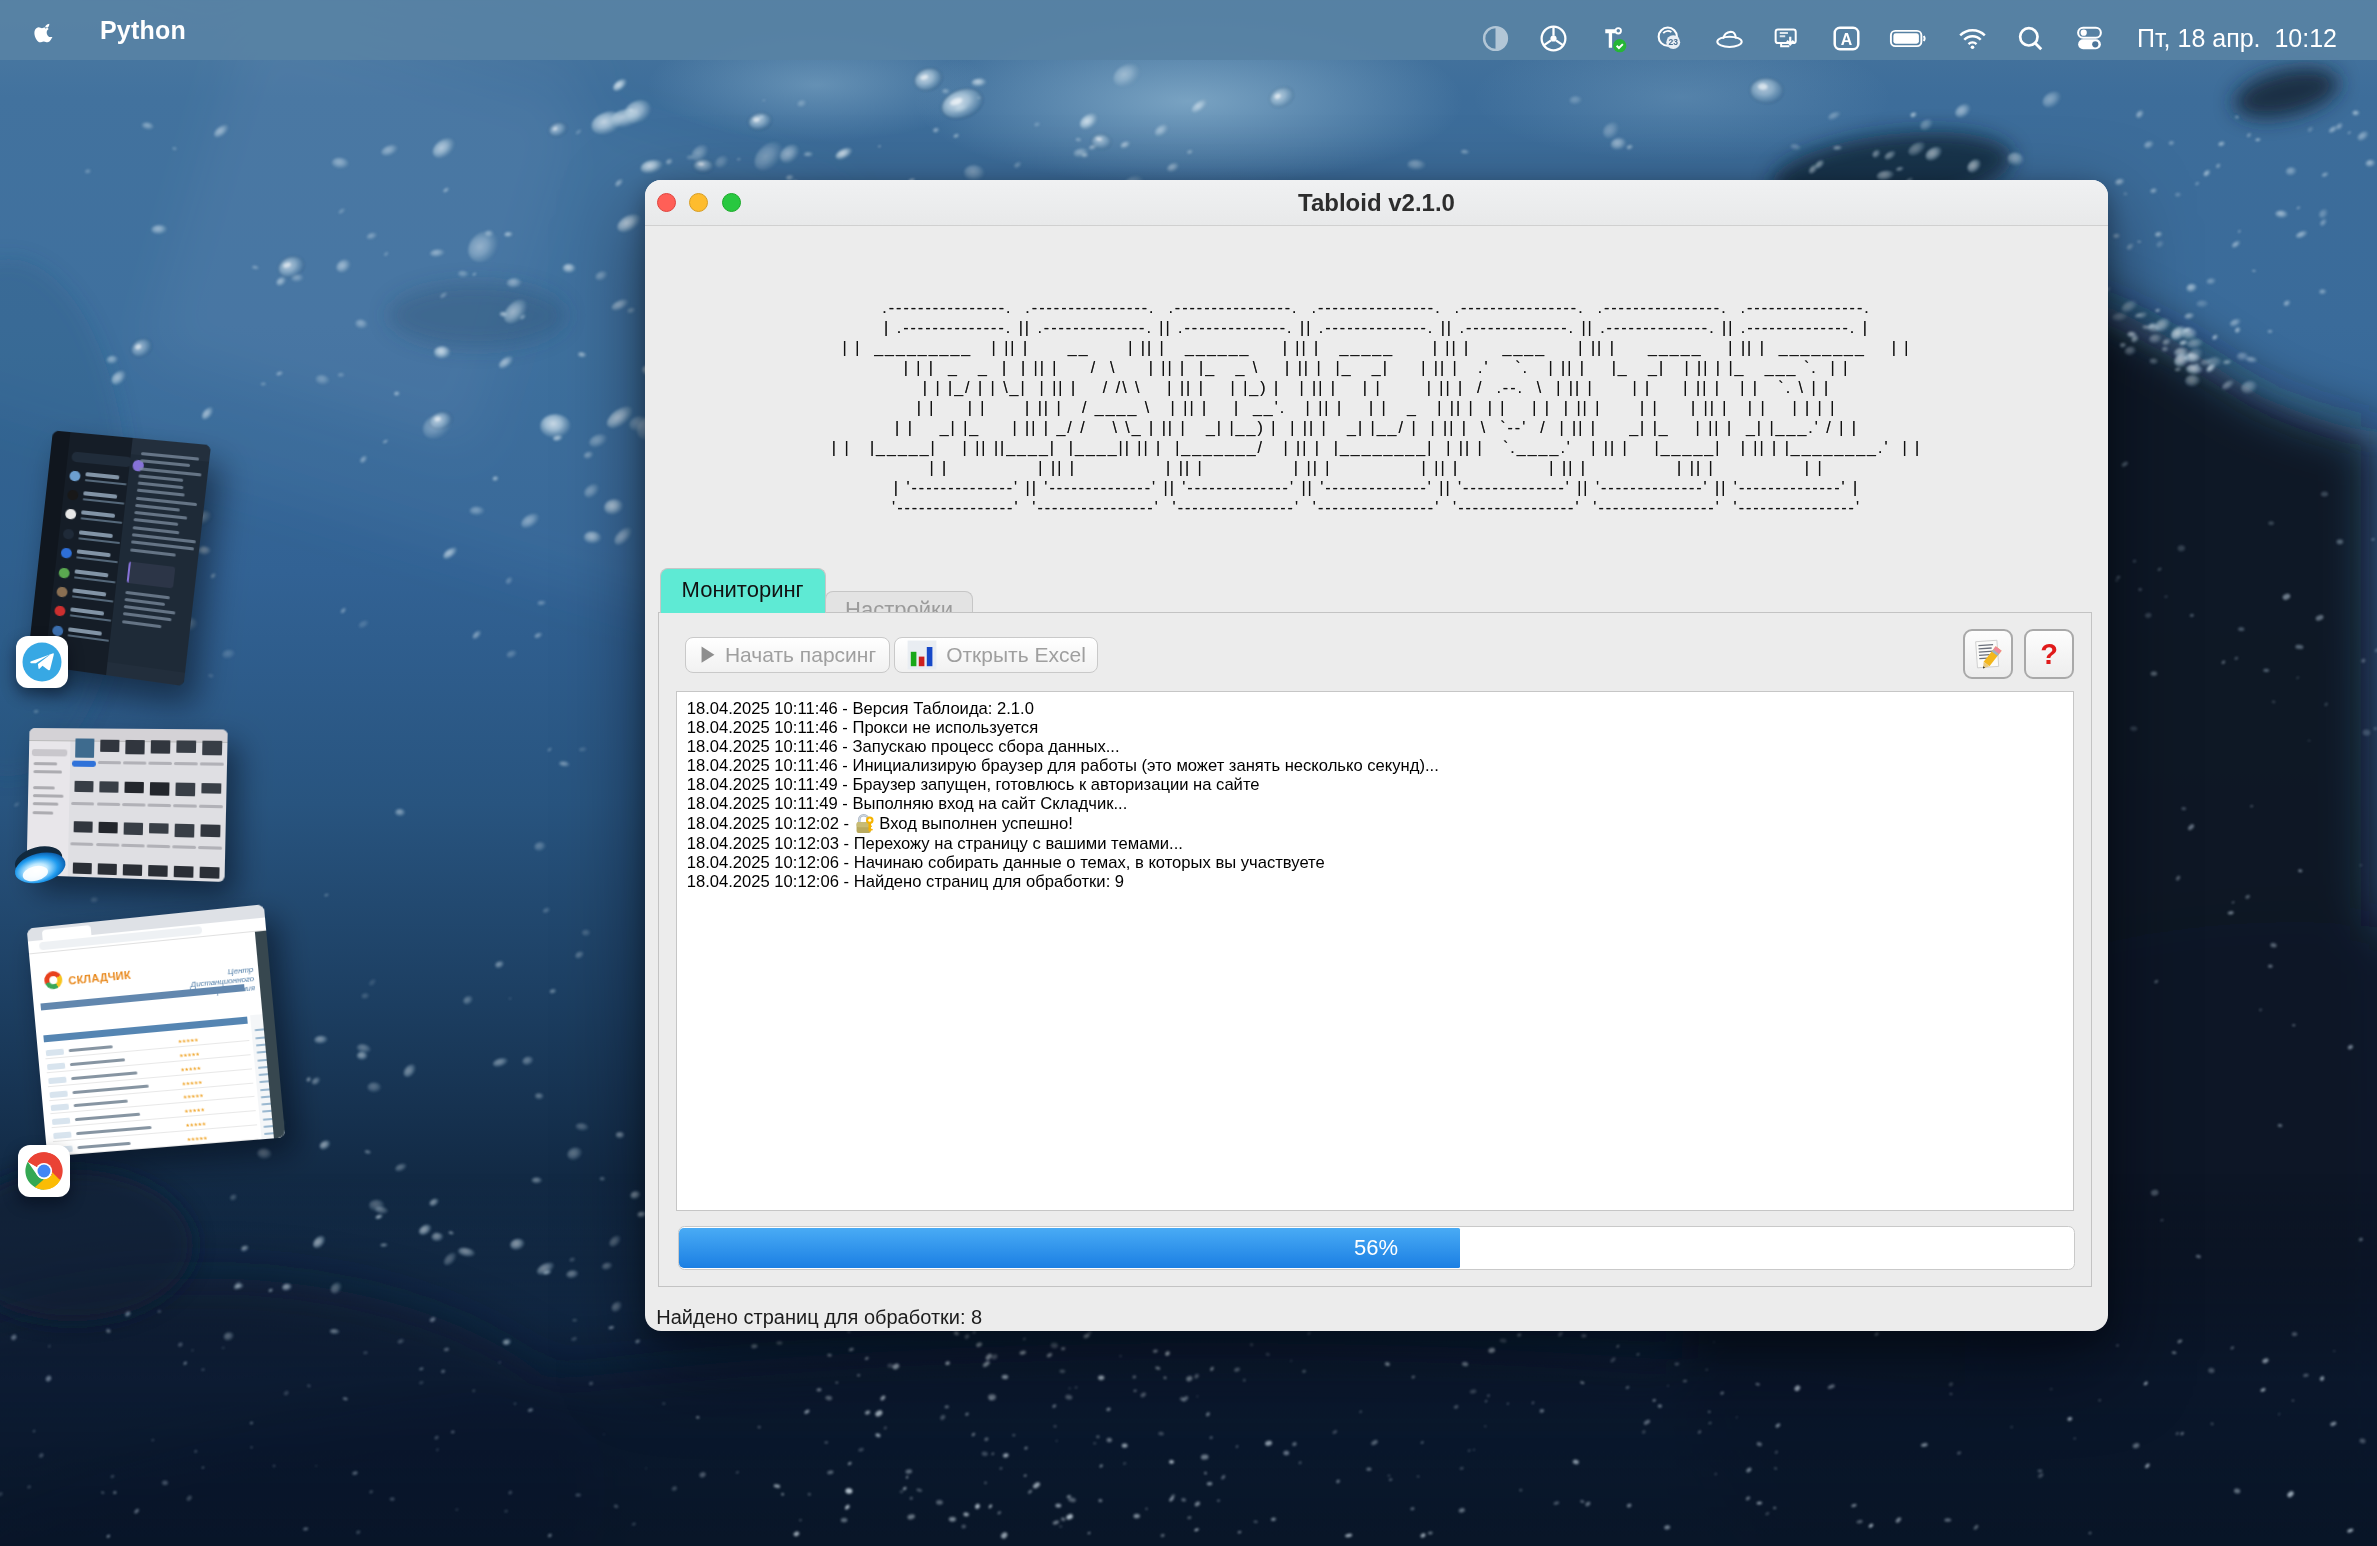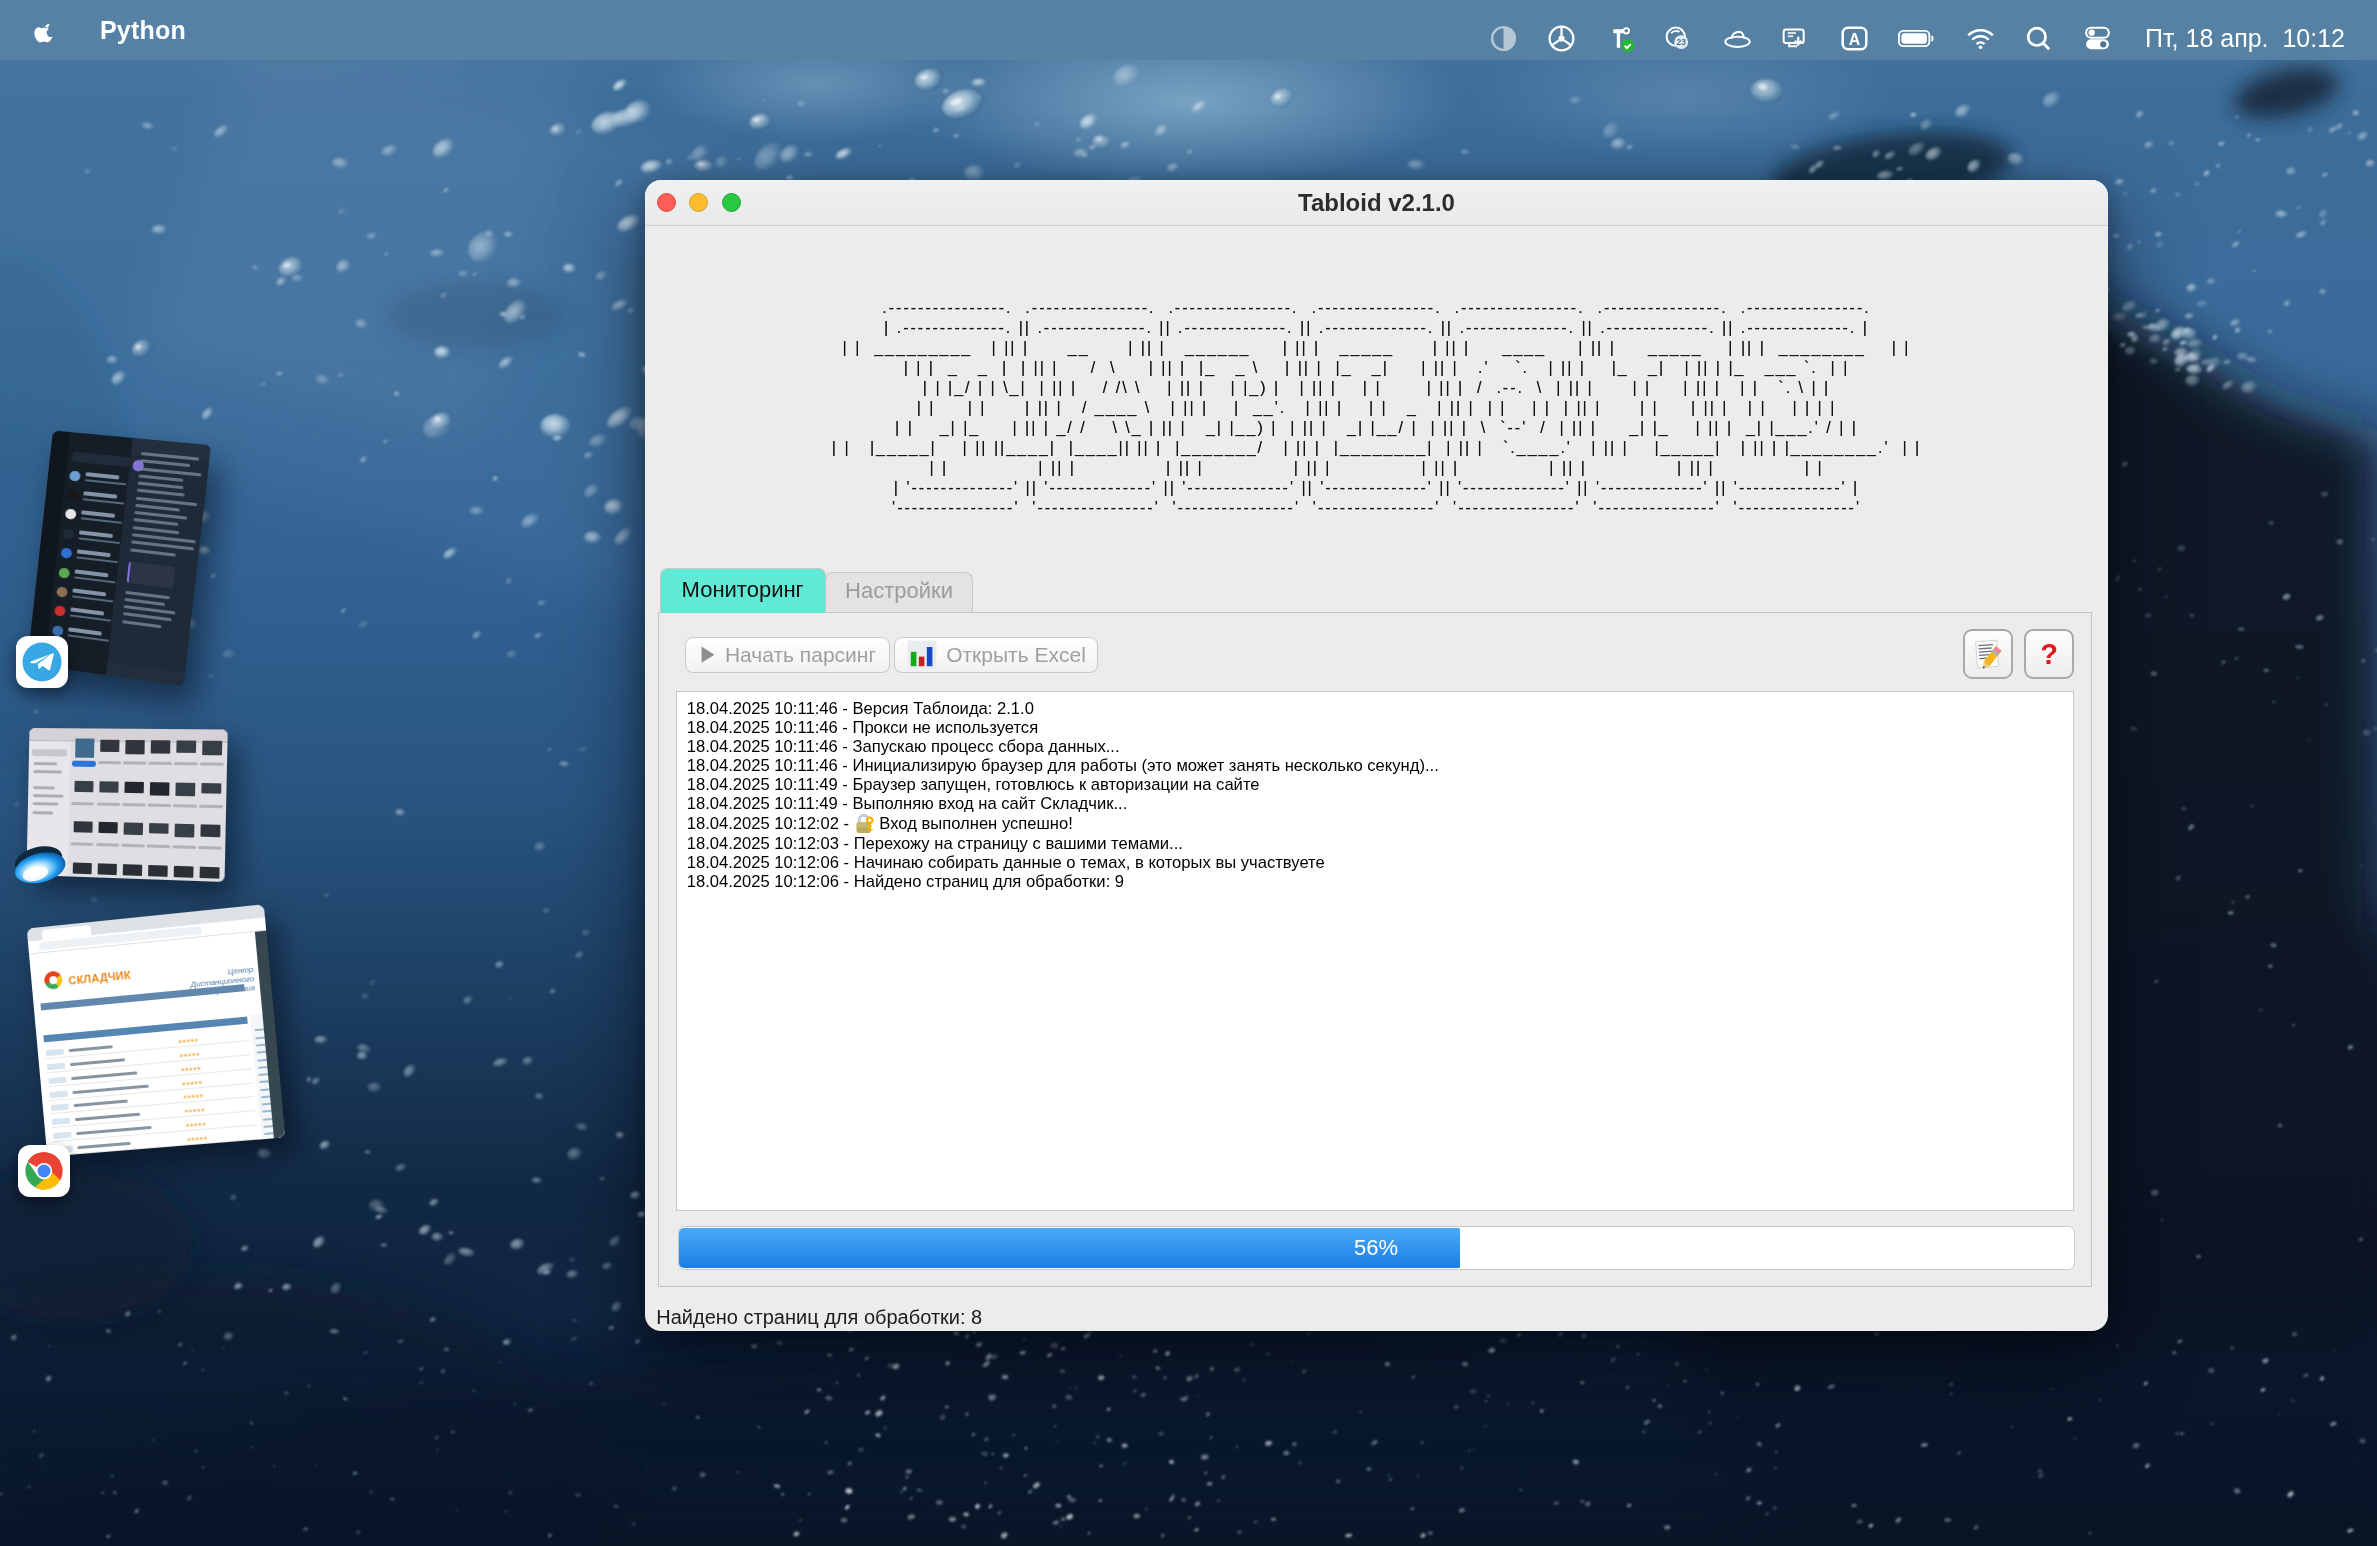--- a/index.html
+++ b/index.html
@@ -1,36 +1,36 @@
 <!DOCTYPE html>
 <html style="font-size:13px"><head><meta charset="utf-8"><style>
 * {margin:0;padding:0;box-sizing:border-box}
 html,body {width:2377px;height:1546px;overflow:hidden;font-family:"Liberation Sans",sans-serif}
 #stage {position:relative;width:2377px;height:1546px;background:#2a5680;overflow:hidden}
 #wall {position:absolute;left:0;top:0}
 
 #menubar {position:absolute;left:0;top:0;width:100%;height:60px;background:rgba(88,130,164,.92);display:flex;align-items:center;color:#fff}
 #menubar .apple {width:22px;height:26px;margin-left:34px}
 #menubar .appname {font-weight:700;font-size:25px;margin-left:44px;letter-spacing:0.2px}
-#mbright {position:absolute;right:0;top:0;height:76px;display:flex;align-items:center;gap:27.5px;padding-right:32px}
+#mbright {position:absolute;right:0;top:0;height:76px;display:flex;align-items:center;gap:27.5px;padding-right:40px}
 .mbi {width:31px;height:31px}
 #clock {font-size:25px;margin-left:4.9px;white-space:pre}
 
 #win {position:absolute;left:645px;top:180px;width:1463px;height:1151px;background:#ececec;border-radius:16px;box-shadow:0 32px 81px rgba(0,5,15,.55),0 8px 24px rgba(0,5,15,.35);}
 #titlebar {position:absolute;left:0;top:0;width:100%;height:46px;background:linear-gradient(#f0f1f2,#e8e9ea);border-bottom:0.8px solid #d0d0d0;border-radius:16px 16px 0 0}
 .tl {position:absolute;top:13px;width:19.4px;height:19.4px;border-radius:50%}
 #tlr {left:12px;background:#ff5f57;border:0.8px solid #e0443e}
 #tly {left:44px;background:#febc2e;border:0.8px solid #d89e24}
 #tlg {left:77px;background:#28c840;border:0.8px solid #1aab29}
 #title {text-align:center;font-size:24px;font-weight:700;color:#2d2d2d;line-height:45px}
 #ascii {position:absolute;left:0;top:118px;width:100%;text-align:center;white-space:pre;font-family:"Liberation Sans",sans-serif;font-size:16px;letter-spacing:2px;line-height:20px;color:#111;text-shadow:0 0 0.5px rgba(0,0,0,.55)}
 
 .tab {position:absolute;font-size:22px}
 #tab1 {left:14.6px;top:388px;width:166px;height:45px;background:#5eead4;border:1.6px solid #c6c6c6;border-bottom:none;border-radius:8px 8px 0 0;color:#111;text-align:center;line-height:42px;z-index:3}
-#tab2 {left:180px;top:392px;width:148px;height:40px;background:#e3e3e3;border:1.6px solid #c6c6c6;border-bottom:none;border-radius:8px 8px 0 0;color:#9b9b9b;text-align:center;line-height:36px;z-index:1}
+#tab2 {left:180px;top:411px;width:148px;height:40px;background:#e3e3e3;border:1.6px solid #c6c6c6;border-bottom:none;border-radius:8px 8px 0 0;color:#9b9b9b;text-align:center;line-height:36px;z-index:1}
 #pane {position:absolute;left:13px;top:432px;width:1434px;height:675px;background:#ececec;border:1.6px solid #c3c3c3;z-index:2}
 
 .btn {position:absolute;top:23.5px;height:36px;background:linear-gradient(#ffffff,#f1f1f1);border:1.6px solid #c9c9c9;border-radius:8px;color:#9f9f9f;font-size:21px;display:flex;align-items:center;justify-content:center;gap:8px}
 #btn1 {left:26px;width:205px}
 #btn2 {left:235px;width:204px}
 .sqbtn {position:absolute;top:16px;width:50px;height:50px;background:linear-gradient(#fdfdfd,#ededed);border:2px solid #a9a9a9;border-radius:9px;display:flex;align-items:center;justify-content:center}
 #sq1 {left:1304px}
 #sq2 {left:1365px;color:#e01b1b;font-size:29px;font-weight:700}
 
 #log {position:absolute;left:17px;top:78px;width:1398px;height:520px;background:#fff;border:1.6px solid #c6c6c6;font-size:16.6px;line-height:19px;color:#000;padding:6.5px 0 0 9.7px;white-space:pre}

